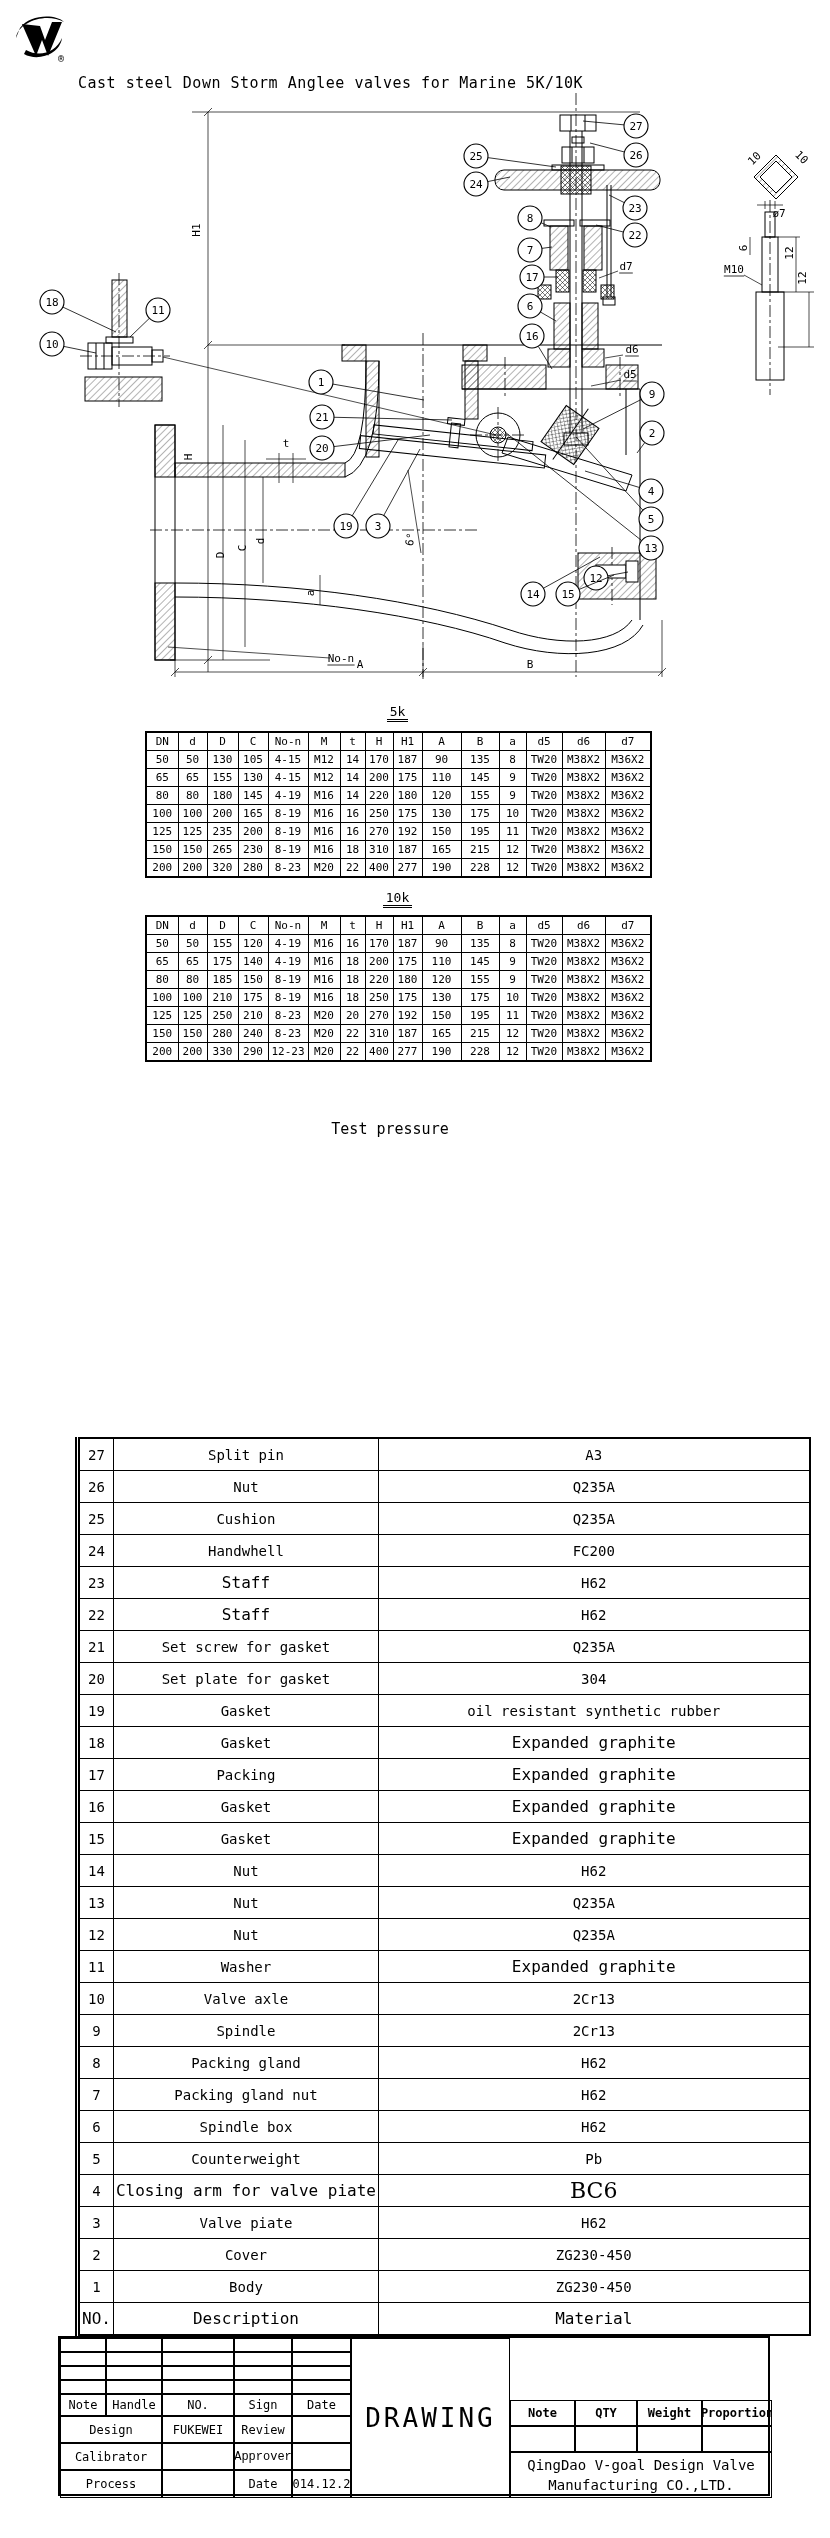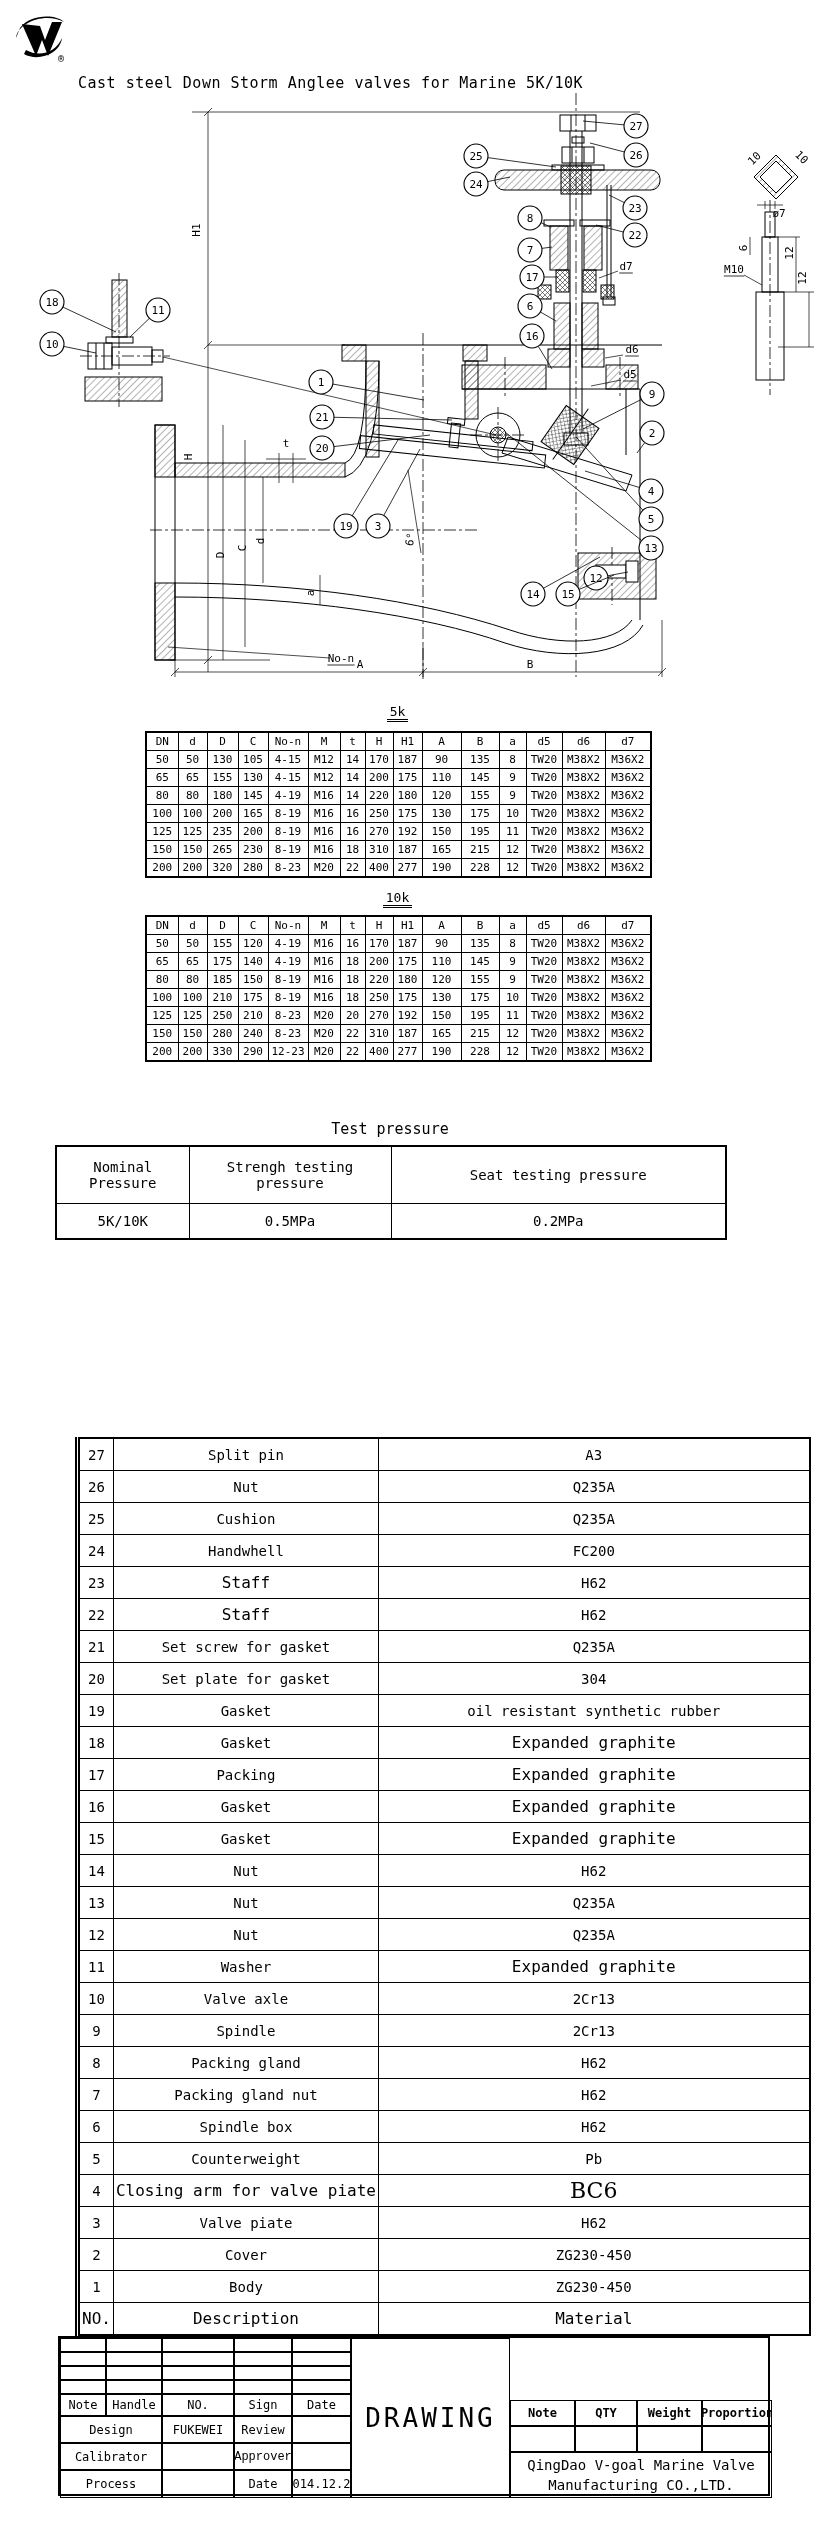--- a/index.html
+++ b/index.html
@@ -705,39 +705,20 @@
           <td>228</td>
           <td>12</td>
           <td>TW20</td>
           <td>M38X2</td>
           <td>M36X2</td>
         </tr>
       </tbody>
   </table>
 
   <div class="tp-title">Test pressure</div>
-  <table class="test-table">
-    <colgroup>
-        <col style="width:133px">
-        <col style="width:202px">
-        <col style="width:335px">
-      </colgroup>
-    <tbody>
-      <tr class="hd">
-        <td>Nominal Pressure</td>
-        <td>Strengh testing pressure</td>
-        <td>Seat testing pressure</td>
-      </tr>
-      <tr class="vl">
-        <td>5K/10K</td>
-        <td>0.5MPa</td>
-        <td>0.2MPa</td>
-      </tr>
-    </tbody>
-  </table>
 
   <table class="parts">
     <colgroup>
         <col style="width:35px">
         <col style="width:227px">
         <col style="width:431px">
       </colgroup>
     <tbody id="parts-body">
         <tr>
           <td>27</td>
@@ -930,18 +911,18 @@
 
     <div class="tb-cell" style="left:450px;top:62px;width:65px;height:26px;font-weight:bold;">Note</div>
     <div class="tb-cell" style="left:515px;top:62px;width:62px;height:26px;font-weight:bold;">QTY</div>
     <div class="tb-cell" style="left:577px;top:62px;width:65px;height:26px;font-weight:bold;">Weight</div>
     <div class="tb-cell" style="left:642px;top:62px;width:70px;height:26px;font-weight:bold;">Proportion</div>
     <div class="tb-cell" style="left:450px;top:88px;width:65px;height:26px;"></div>
     <div class="tb-cell" style="left:515px;top:88px;width:62px;height:26px;"></div>
     <div class="tb-cell" style="left:577px;top:88px;width:65px;height:26px;"></div>
     <div class="tb-cell" style="left:642px;top:88px;width:70px;height:26px;"></div>
     <div class="tb-cell company" style="left:450px;top:114px;width:262px;height:46px;">
-      <span>QingDao V-goal Marine Valve</span>
+      <span>QingDao V-goal Design Valve</span>
       <span>Manufacturing CO.,LTD.</span>
     </div>
   </div>
 
 </div>
 
 </body></html>

